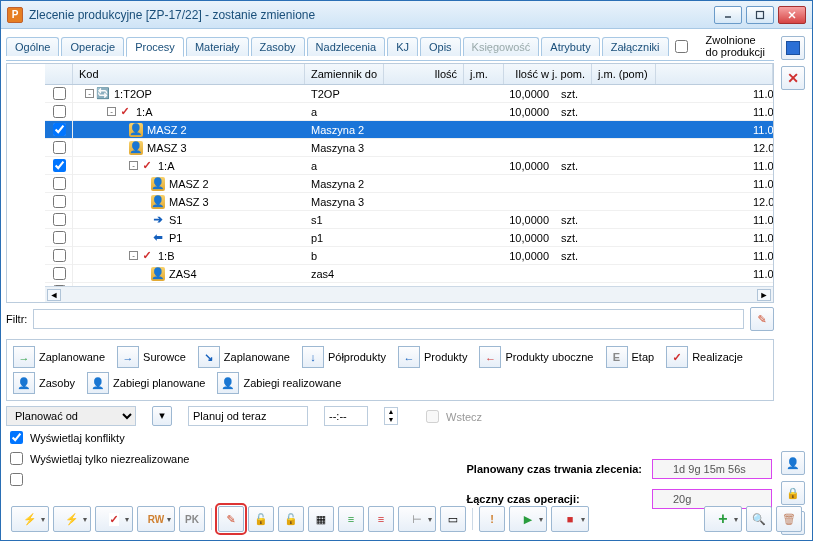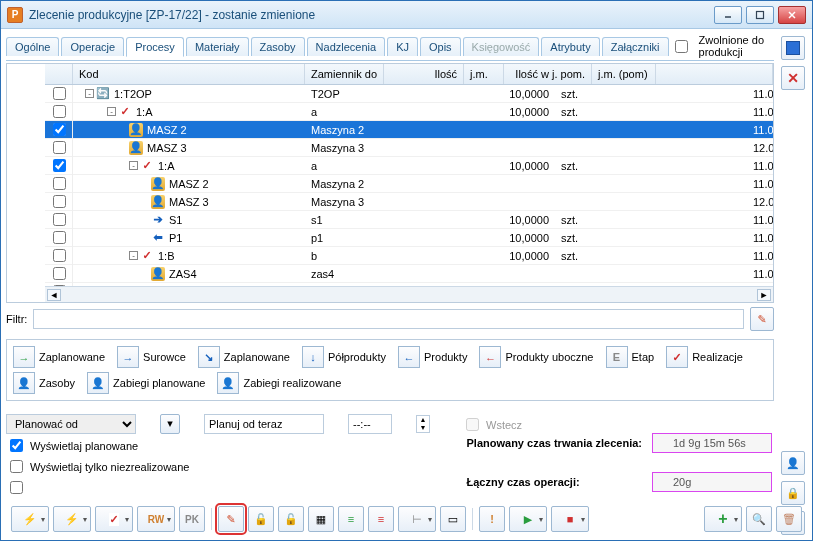--- a/index.html
+++ b/index.html
@@ -14,21 +14,21 @@
   .winbtn svg { width: 10px; height: 10px; }
   .body-area { flex:1; display:flex; padding:5px 5px 5px 5px; gap:5px; }
   .main-col { flex:1; display:flex; flex-direction:column; min-width:0; }
   .side-col { width: 28px; display:flex; flex-direction:column; gap:6px; align-items:center; padding-top:2px; }
   .side-col .spacer { flex:1; }
   .iconbtn { width:24px; height:24px; border:1px solid #9db8d2; background:linear-gradient(#fdfdfe,#e7eff8); border-radius:2px; display:flex; align-items:center; justify-content:center; }
   .tabrow { display:flex; align-items:center; gap:2px; border-bottom:1px solid #a8c8e4; padding-bottom:2px; margin-bottom:2px; }
   .tab { padding:3px 8px; border:1px solid #a8c8e4; border-bottom:none; background:linear-gradient(#f8fbfe,#e6f0f9); border-radius:3px 3px 0 0; color:#1a4f7a; cursor:default; }
   .tab.active { background:#fff; border-bottom:1px solid #fff; position:relative; top:1px; }
   .tab.disabled { color:#9aa; }
-  .freecheck { margin-left:auto; display:flex; align-items:center; gap:8px; padding-right:6px; }
+  .freecheck { margin-left:auto; display:flex; align-items:center; gap:15px; padding-right:6px; }
   .grid-wrap { border:1px solid #bcd; height:240px; display:flex; flex-direction:column;padding-left:38px; }
   .gridhdr { display:flex; background:linear-gradient(#f3f8fc,#e2edf7); border-bottom:1px solid #bcd; }
   .gridhdr > div { padding:4px 6px; border-right:1px solid #ccd9e6; white-space:nowrap; }
   .gridbody { flex:1; overflow:auto; position:relative; }
   .row { display:flex; align-items:center; height:18px; border-bottom:1px solid #f0f0f0; }
   .row.selected { background:#1a74d8; color:#fff; }
   .row > div { padding:0 6px; white-space:nowrap; overflow:hidden; }
   .col-check { width:28px; display:flex; align-items:center; justify-content:center; border-right:1px solid #eee; }
   .col-kod { flex:0 0 232px; display:flex; align-items:center; gap:2px; }
   .col-nazwa { flex:0 0 94px; }
@@ -44,24 +44,24 @@
   .ico-person { background:linear-gradient(#f7d16c,#e2a932); border-radius:2px; }
   .ico-arrow-right { color:#1560bd; font-weight:bold; }
   .ico-arrow-left { color:#1560bd; font-weight:bold; }
   .hscroll { height:16px; background:#eef3f8; border-top:1px solid #ccd9e6; display:flex; align-items:center; justify-content:space-between; padding:0 2px; }
   .hscroll .arr { width:14px; height:12px; border:1px solid #b0c4d8; background:#f4f8fc; display:flex; align-items:center; justify-content:center; font-size:9px; }
   .filterrow { display:flex; align-items:center; gap:6px; margin-top:4px; }
   .filterrow input { flex:1; height:20px; border:1px solid #bcd; padding:2px 4px; }
   .legend { border:1px solid #bcd; margin-top:8px; padding:6px; display:flex; flex-wrap:wrap; gap:4px 12px; }
   .legend .item { display:flex; align-items:center; gap:4px; }
   .legend .sq { width:22px; height:22px; border:1px solid #9db8d2; background:linear-gradient(#fdfdfe,#e7eff8); display:flex; align-items:center; justify-content:center; }
-  .ctrlrow { display:flex; gap:24px; margin-top:12px; align-items:center; }
+  .ctrlrow { display:flex; gap:16px; margin-top:4px; align-items:center; }
   .ctrlrow select, .ctrlrow input[type=text] { border:1px solid #bcd; height:20px; padding:2px 4px; }
   .chkline { display:flex; align-items:center; gap:4px; margin-top:2px; }
-  .bottom-info { position:absolute; right:40px; top:432px; display:grid; grid-template-columns:auto auto; gap:19px 10px; align-items:center; }
+  .bottom-info { position:absolute; right:40px; top:458px; display:grid; grid-template-columns:auto auto; gap:10px 10px; align-items:center; }
   .bottom-info input { width:120px; height:20px; border:1px solid #d946ef; padding:2px 20px; background:#f6f6f6; color:#555; }
   .toolbar { position:absolute; bottom:6px; left:10px; right:10px; height:30px; display:flex; align-items:center; gap:4px; }
   .tbtn { width:26px; height:26px; border:1px solid #9db8d2; background:linear-gradient(#fdfdfe,#e7eff8); border-radius:2px; display:flex; align-items:center; justify-content:center; }
   .tbtn.split { width:38px; position:relative; }
   .tbtn.split::after { content:"▾"; position:absolute; right:3px; font-size:8px; color:#555; }
   .tbtn.highlight { outline:2px solid #d33; outline-offset:1px; }
   .tsep { width:1px; height:22px; background:#ccd9e6; margin:0 2px; }
   .tgap { flex:1; }
   .red-x { color:#d03030; font-size:14px; font-weight:bold; }
   .blue-disk { width:14px;height:14px;background:#2a6fd6;border:1px solid #1a4f9e; }
@@ -438,21 +438,21 @@
           <div style="flex:1;display:flex;align-items:center;justify-content:center;font-size:7px">▼</div>
         </div>
         <label class="chkline" style="margin-left:8px">
           <input type="checkbox" disabled="" style="">
           <span style="color:#999">Wstecz</span>
         </label>
       </div>
 
       <label class="chkline">
         <input type="checkbox" checked="" style="">
-        <span>Wyświetlaj planowane</span>
+        <span>Wyświetlaj konflikty</span>
       </label>
       <label class="chkline">
         <input type="checkbox" style="">
         <span>Wyświetlaj tylko niezrealizowane</span>
       </label>
       <label class="chkline">
         <input type="checkbox" style="">
       </label>
 
     </div>

